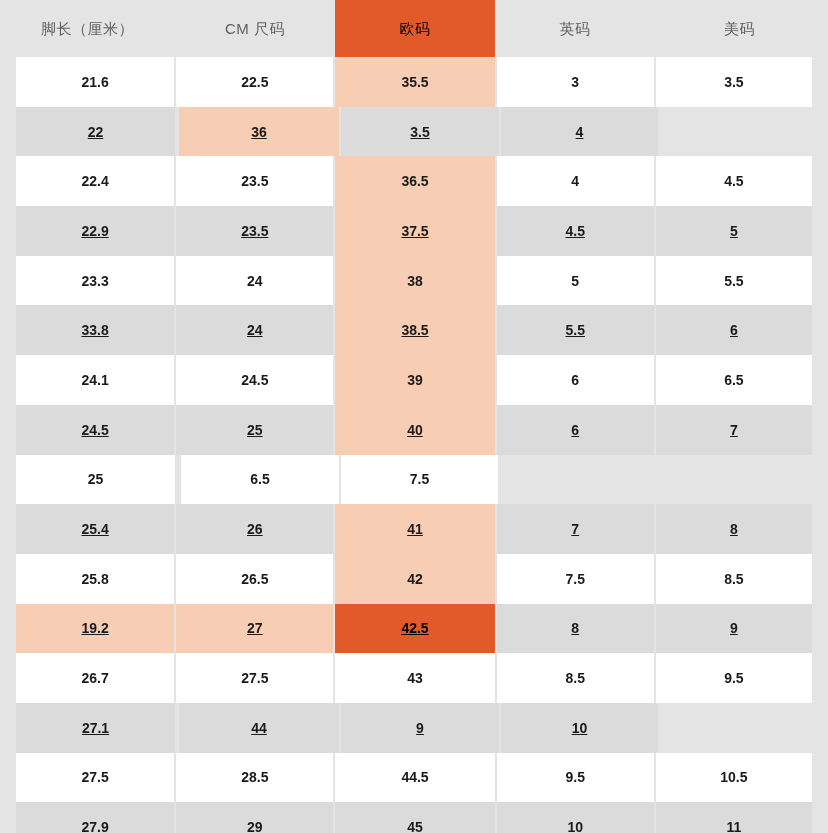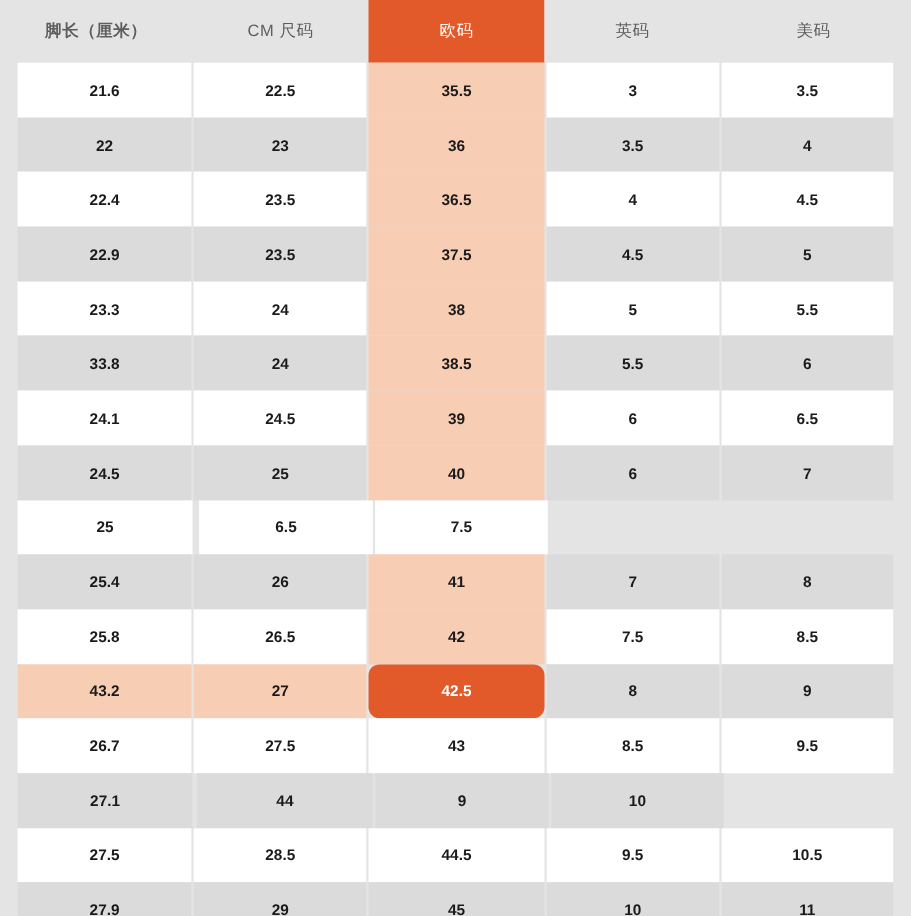--- a/index.html
+++ b/index.html
@@ -35,21 +35,21 @@
   }
   .header-row .cell {
     background: #e4e4e4;
     color: #5e5e5e;
     font-size: 15px;
     font-weight: 400;
     letter-spacing: 0.5px;
   }
   .header-row .cell.accent {
     background: #e2592a;
-    color: #ffffff;
+    color: #000000;
     font-weight: 400;
   }
 
   .cell {
     display: flex;
     align-items: center;
     justify-content: center;
     box-sizing: border-box;
     font-size: 14px;
     font-weight: 700;
@@ -60,40 +60,39 @@
   }
 
   
   .col-0 { width: 159px; }
   .gap   { width: 2px; flex: 0 0 2px; background: transparent; }
   .col-1 { width: 158px; }
   .col-2 { width: 160px; }
   .col-3 { width: 158px; }
   .col-4 { width: 157px; }
 
-  .header-row .col-0 { width: 175px; padding-left: 0; font-weight: bold; }
+  .header-row .col-0 { width: 175px; padding-left: 0; }
   .header-row .col-1 { width: 160px; }
   .header-row .col-2 { width: 160px; }
   .header-row .col-3 { width: 160px; }
   .header-row .col-4 { width: 173px; padding-right: 4px; }
 
   
   .body-row { height: 49.7px; }
   .body-row.odd  .cell { background: #ffffff; }
-  .body-row.even .cell { background: #dbdbdb; }
+  .body-row.even .cell { background: #dbdbdb; text-decoration: underline; }
 
   
   .body-row .cell.euro-band { background: #f7cdb4 !important; }
 
   
   .body-row.selected .cell.sel-peach { background: #f7cdb4 !important; }
   .body-row.selected .cell.sel-orange {
     background: #e2592a !important;
-    color: #ffffff;
-    border-radius: 10px;
+    color: #000000;
   }
   .body-row.selected .cell.sel-grey { background: #dbdbdb !important; }
 </style>
 </head>
 <body>
 
 <div id="size-table">
   <div class="table-row header-row">
       <div class="cell col-0">脚长（厘米）</div>
       <div class="cell col-1">CM 尺码</div>
@@ -109,21 +108,20 @@
         <div class="gap"></div>
         <div class="cell col-2 euro-band">35.5</div>
         <div class="gap"></div>
         <div class="cell col-3">3</div>
         <div class="gap"></div>
         <div class="cell col-4">3.5</div>
       </div>
       <div class="table-row body-row even">
         <div class="cell col-0">22</div>
         <div class="gap"></div>
-        <div class="cell col-1">23</div>
         <div class="gap"></div>
         <div class="cell col-2 euro-band">36</div>
         <div class="gap"></div>
         <div class="cell col-3">3.5</div>
         <div class="gap"></div>
         <div class="cell col-4">4</div>
       </div>
       <div class="table-row body-row odd">
         <div class="cell col-0">22.4</div>
         <div class="gap"></div>
@@ -215,21 +213,21 @@
         <div class="gap"></div>
         <div class="cell col-1">26.5</div>
         <div class="gap"></div>
         <div class="cell col-2 euro-band">42</div>
         <div class="gap"></div>
         <div class="cell col-3">7.5</div>
         <div class="gap"></div>
         <div class="cell col-4">8.5</div>
       </div>
       <div class="table-row body-row even selected">
-        <div class="cell col-0 sel-peach">43.2</div>
+        <div class="cell col-0 sel-peach">19.2</div>
         <div class="gap"></div>
         <div class="cell col-1 sel-peach">27</div>
         <div class="gap"></div>
         <div class="cell col-2 sel-orange">42.5</div>
         <div class="gap"></div>
         <div class="cell col-3 sel-grey">8</div>
         <div class="gap"></div>
         <div class="cell col-4 sel-grey">9</div>
       </div>
       <div class="table-row body-row odd">

